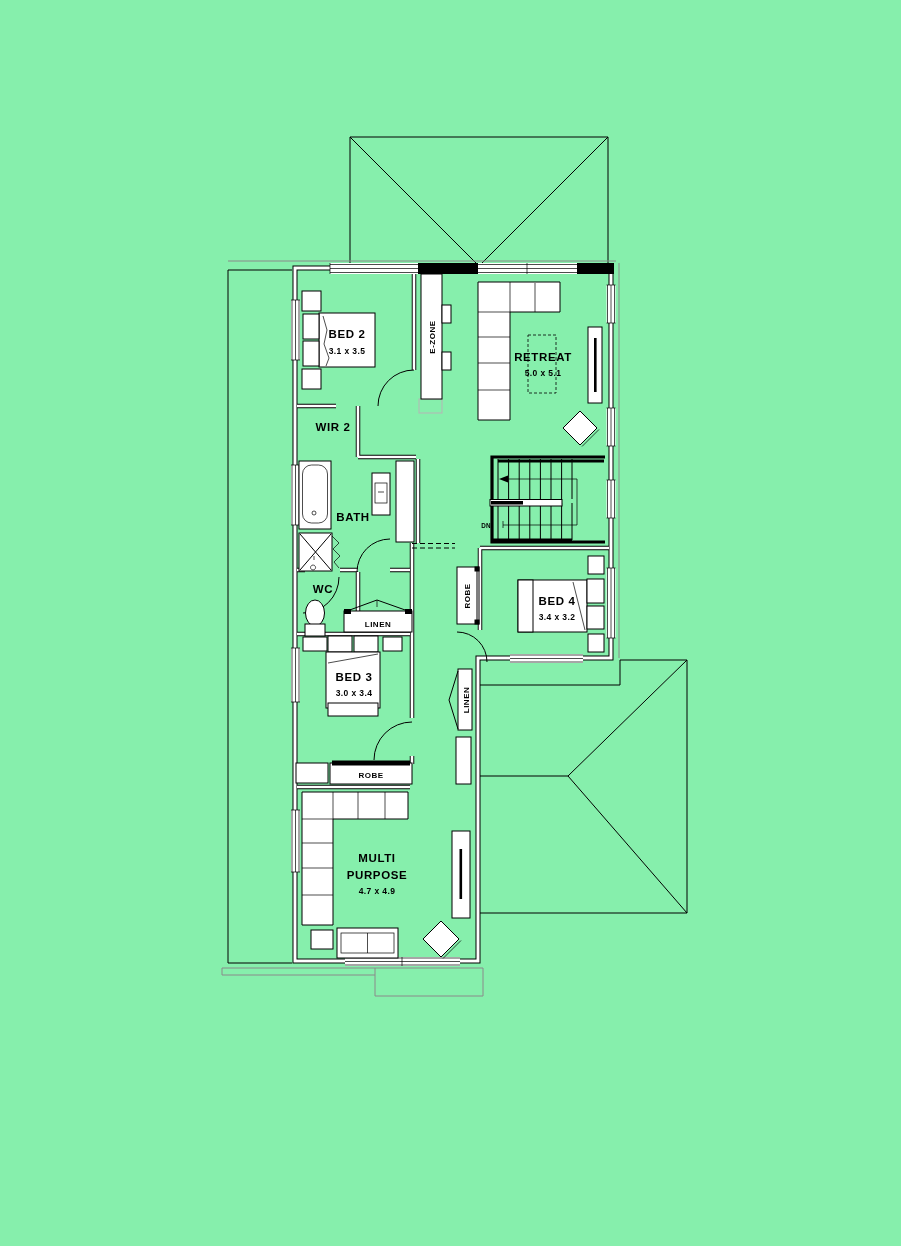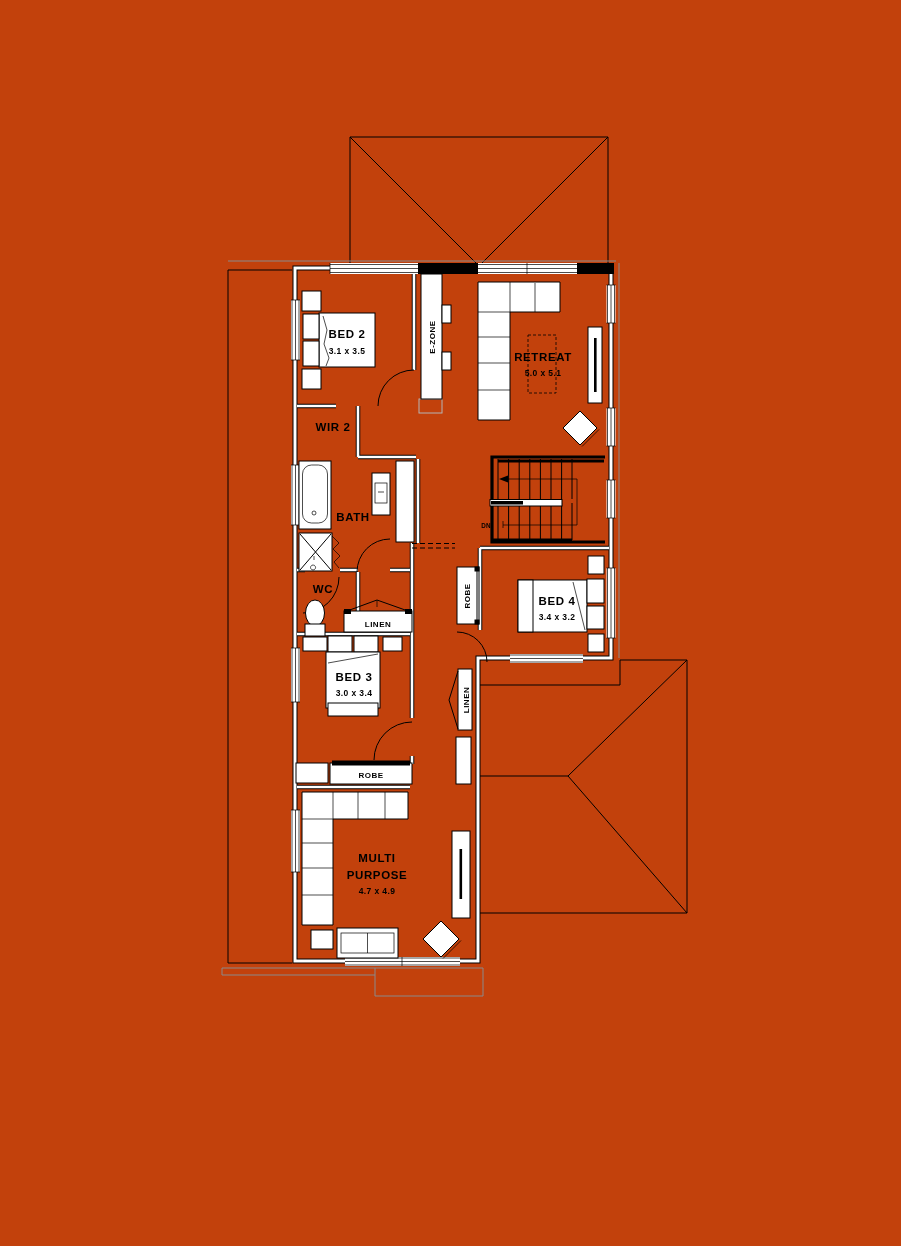--- a/index.html
+++ b/index.html
@@ -1,19 +1,19 @@
 <!DOCTYPE html>
 <html><head>
 <meta charset="utf-8">
 <style>
   html,body{margin:0;padding:0;background:#ffffff;}
   .canvas{
     position:relative;
     width:901px;height:1246px;
-    background:#c2410c;
+    background:#86efac;
     font-family:"Liberation Sans", sans-serif;
     overflow:hidden;
   }
   svg{position:absolute;left:0;top:0;}
   
   .w  {stroke:#000;stroke-width:5;fill:none;}
   .wi {stroke:#fff;stroke-width:3;fill:none;}
   .w2 {stroke:#000;stroke-width:4.5;fill:none;}
   .w2i{stroke:#fff;stroke-width:2.6;fill:none;}
   .thick{stroke:#000;stroke-width:3.2;fill:none;}

